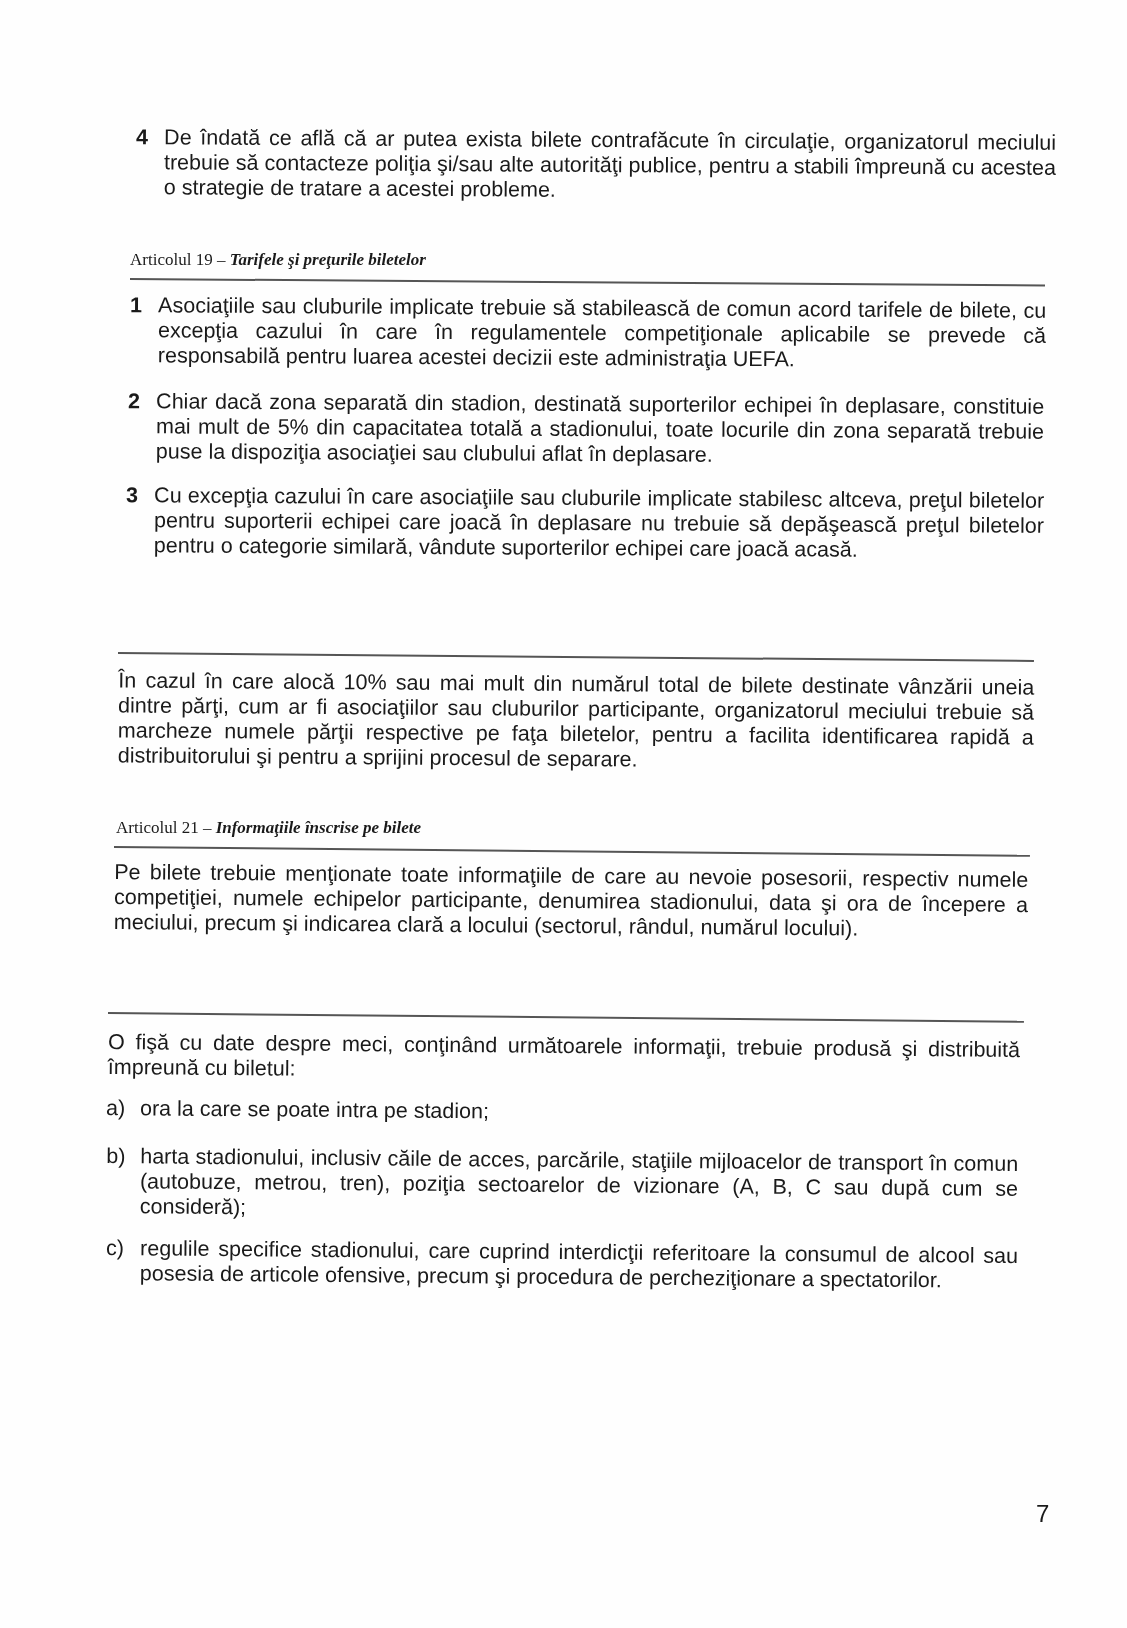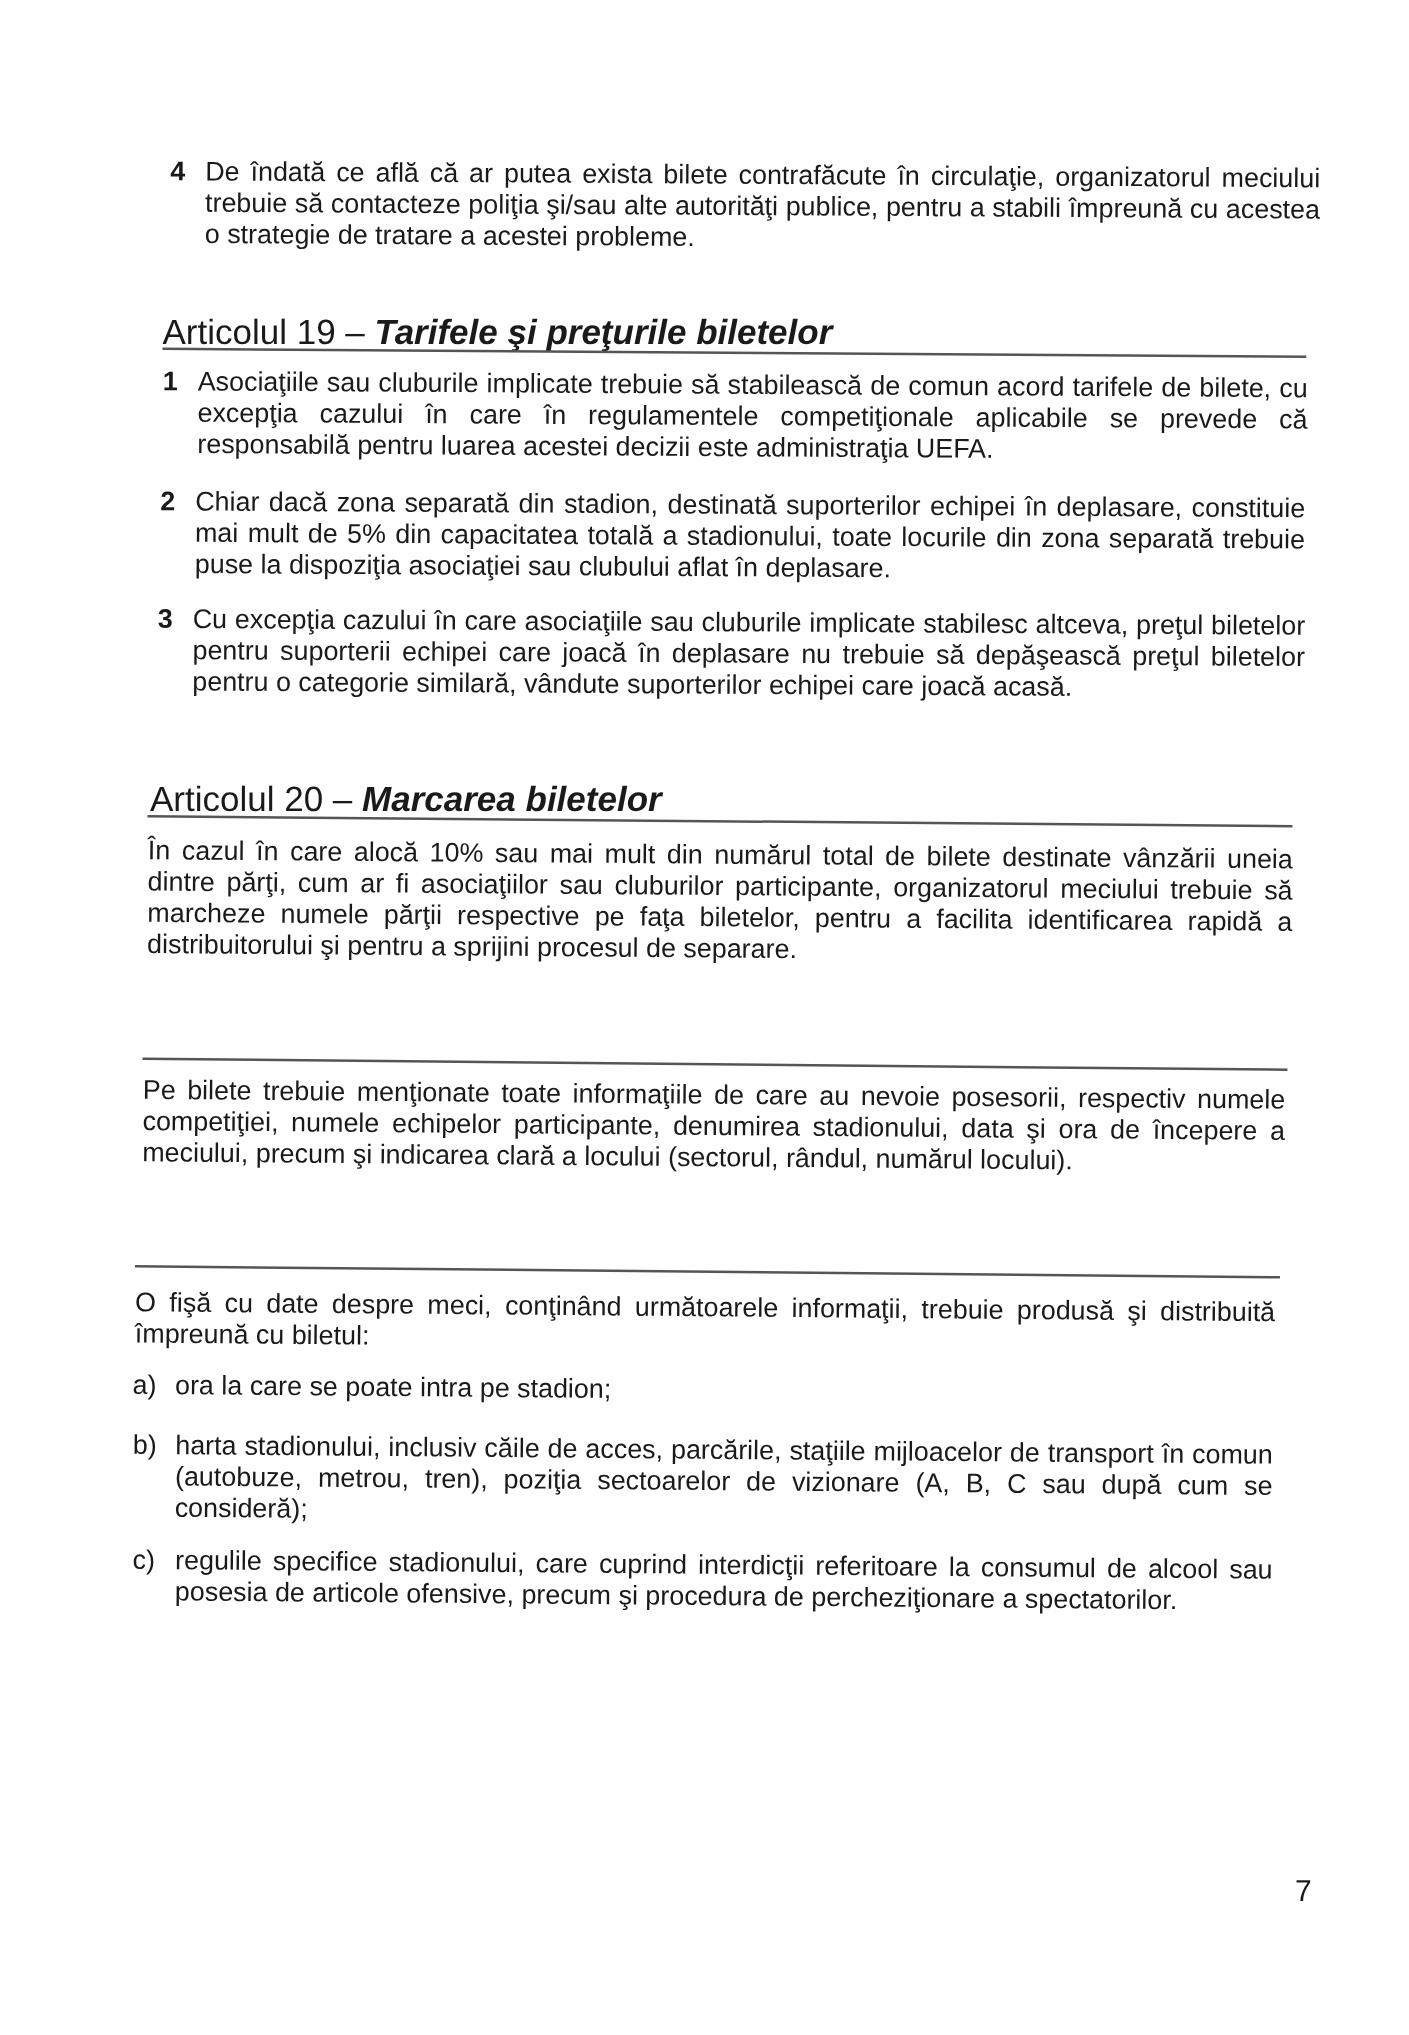--- a/index.html
+++ b/index.html
@@ -4,21 +4,21 @@
 <style>
   html, body { margin: 0; padding: 0; background: #ffffff; }
   body { width: 1127px; height: 1628px; position: relative; overflow: hidden;
          font-family: "Liberation Sans", sans-serif; color: #1a1a1a; }
   .page { position: absolute; left: 0; top: 0; width: 1127px; height: 1628px; background: #fefefe; }
   .para { position: absolute; font-size: 21.5px; line-height: 25px; text-align: justify; }
   .numbered { display: flex; }
   .num { width: 28px; flex: 0 0 28px; }
   .num-b { font-weight: bold; }
   .ptext { flex: 1; text-align: justify; }
-  .heading { position: absolute; font-size: 28px; }
+  .heading { position: absolute; font-size: 17px; font-family: Liberation Serif, serif; }
   .heading .h-title { font-style: italic; font-weight: bold; }
   .heading .h-art { font-weight: normal; }
   .rule { position: absolute; height: 1.5px; background: #555; transform-origin: left center; }
   .listitem { position: absolute; font-size: 21.5px; line-height: 25px; display: flex; }
   .listitem .lbl { width: 34px; flex: 0 0 34px; }
   .pagenum { position: absolute; font-size: 24px; }
 </style>
 </head>
 <body>
 
@@ -40,26 +40,26 @@
   </div>
   <div class="para numbered" style="left:128px; top:392px; width:916px; transform:rotate(0.35deg);">
     <span class="num num-b">2</span>
     <span class="ptext">Chiar dacă zona separată din stadion, destinată suporterilor echipei în deplasare, constituie mai mult de 5% din capacitatea totală a stadionului, toate locurile din zona separată trebuie puse la dispoziţia asociaţiei sau clubului aflat în deplasare.</span>
   </div>
   <div class="para numbered" style="left:126px; top:486px; width:918px; transform:rotate(0.35deg);">
     <span class="num num-b">3</span>
     <span class="ptext">Cu excepţia cazului în care asociaţiile sau cluburile implicate stabilesc altceva, preţul biletelor pentru suporterii echipei care joacă în deplasare nu trebuie să depăşească preţul biletelor pentru o categorie similară, vândute suporterilor echipei care joacă acasă.</span>
   </div>
 
-  <div class="heading" style="left:120px; top:624px;">
-    <span class="h-art">Articolul 20 – </span><span class="h-title">Marcarea biletelor</span>
-  </div>
   <div class="rule" style="left:118px; top:652px; width:916px; transform:rotate(0.5deg);"></div>
   <div class="para" style="left:118px; top:672px; width:916px; transform:rotate(0.45deg);">În cazul în care alocă 10% sau mai mult din numărul total de bilete destinate vânzării uneia dintre părţi, cum ar fi asociaţiilor sau cluburilor participante, organizatorul meciului trebuie să marcheze numele părţii respective pe faţa biletelor, pentru a facilita identificarea rapidă a distribuitorului şi pentru a sprijini procesul de separare.</div>
 
+  <div class="heading" style="left:116px; top:818px;">
+    <span class="h-art">Articolul 21 – </span><span class="h-title">Informaţiile înscrise pe bilete</span>
+  </div>
   <div class="rule" style="left:114px; top:846px; width:916px; transform:rotate(0.55deg);"></div>
   <div class="para" style="left:114px; top:864px; width:914px; transform:rotate(0.5deg);">Pe bilete trebuie menţionate toate informaţiile de care au nevoie posesorii, respectiv numele competiţiei, numele echipelor participante, denumirea stadionului, data şi ora de începere a meciului, precum şi indicarea clară a locului (sectorul, rândul, numărul locului).</div>
 
   <div class="rule" style="left:108px; top:1012px; width:916px; transform:rotate(0.55deg);"></div>
   <div class="para" style="left:108px; top:1034px; width:912px; transform:rotate(0.5deg);">O fişă cu date despre meci, conţinând următoarele informaţii, trebuie produsă şi distribuită împreună cu biletul:</div>
 
   <div class="listitem" style="left:106px; top:1100px; width:912px; transform:rotate(0.5deg);">
     <span class="lbl">a)</span>
     <span class="ptext">ora la care se poate intra pe stadion;</span>
   </div>

